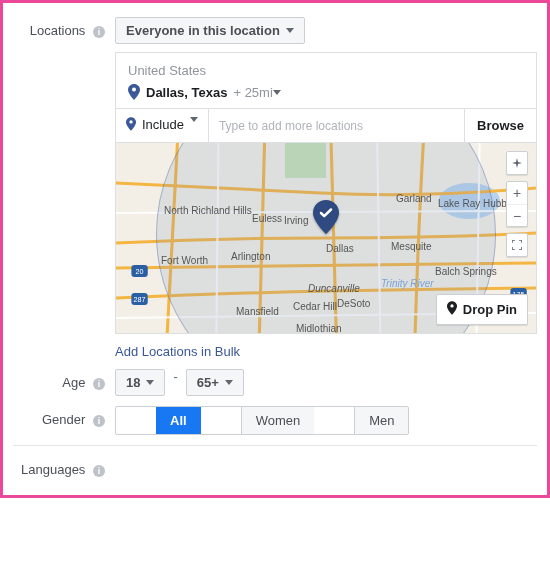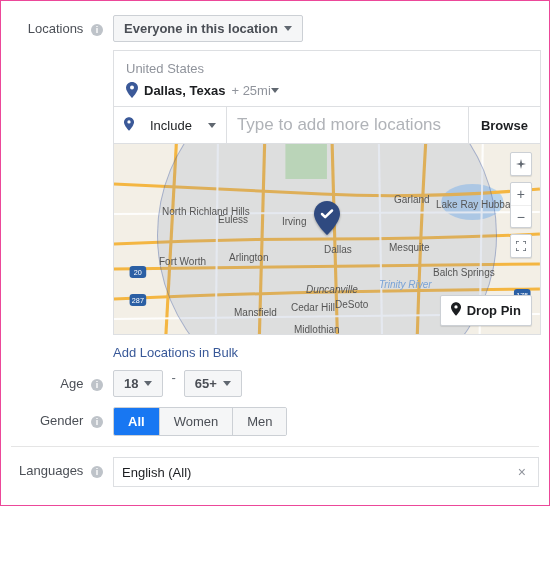--- a/index.html
+++ b/index.html
@@ -6,21 +6,21 @@
   body {
     margin: 0;
     font-family: -apple-system, BlinkMacSystemFont, "Segoe UI", Helvetica, Arial, sans-serif;
     font-size: 13px;
     color: #1c1e21;
     background: #fff;
   }
   .wrap {
     width: 550px;
     padding: 14px 10px 18px 10px;
-    border: 1px solid #ec4899;
+    border: 3px solid #ec4899;
     margin: 0;
   }
   .row {
     display: flex;
     align-items: flex-start;
     margin-bottom: 10px;
   }
   .label-col {
     width: 102px;
     flex: 0 0 102px;
@@ -96,34 +96,34 @@
   .loc-radius { color: #90949c; display: inline-flex; align-items: center; cursor: pointer; }
 
   .loc-searchrow {
     display: flex;
     align-items: stretch;
     border-top: 1px solid #dddfe2;
     border-bottom: 1px solid #dddfe2;
   }
   .include-dd {
     display: flex;
-    align-items: center;
-    gap: 16px;
+    align-items: flex-start;
+    gap: 6px;
     padding: 8px 10px;
     color: #1c1e21;
     font-size: 13px;
     cursor: pointer;
   }
   .vline { width: 1px; background: #dddfe2; }
   .loc-input {
     flex: 1;
     border: none;
     outline: none;
     padding: 8px 10px;
-    font-size: 17px;
+    font-size: 12px;
     color: #ef4444;
   }
   .loc-input::placeholder { color: #b0b3b8; }
   .browse {
     padding: 8px 12px;
     font-weight: bold;
     color: #1c1e21;
     cursor: pointer;
     display: flex;
     align-items: center;
@@ -231,20 +231,21 @@
     border-radius: 2px;
     overflow: hidden;
   }
   .seg-btn {
     padding: 6px 14px;
     font-size: 13px;
     background: #f5f6f7;
     color: #4b4f56;
     cursor: pointer;
     border-left: 1px solid #ccd0d5;
+    margin-left: 40px;
   }
   .seg-btn:first-child { border-left: none; }
   .seg-btn.active {
     background: #1877f2;
     color: #fff;
     font-weight: bold;
   }
 
   
   .lang-box {
@@ -357,21 +358,21 @@
 
           <div class="radius-circle"></div>
 
           <div id="city-labels">
               <div class="map-citylabel" style="left: 210px; top: 100px;">Dallas</div>
               <div class="map-citylabel" style="left: 168px; top: 72px;">Irving</div>
               <div class="map-citylabel" style="left: 115px; top: 108px;">Arlington</div>
               <div class="map-citylabel" style="left: 45px; top: 112px;">Fort Worth</div>
               <div class="map-citylabel" style="left: 275px; top: 98px;">Mesquite</div>
               <div class="map-citylabel" style="left: 280px; top: 50px;">Garland</div>
-              <div class="map-citylabel" style="left: 104px; top: 70px;">Euless</div>
+              <div class="map-citylabel" style="left: 136px; top: 70px;">Euless</div>
               <div class="map-citylabel" style="left: 48px; top: 62px;">North Richland Hills</div>
               <div class="map-citylabel" style="left: 192px; top: 140px; font-style: italic;">Duncanville</div>
               <div class="map-citylabel" style="left: 177px; top: 158px;">Cedar Hill</div>
               <div class="map-citylabel" style="left: 221px; top: 155px;">DeSoto</div>
               <div class="map-citylabel" style="left: 120px; top: 163px;">Mansfield</div>
               <div class="map-citylabel" style="left: 180px; top: 180px;">Midlothian</div>
               <div class="map-citylabel" style="left: 275px; top: 123px; margin-left: 44px;">Balch Springs</div>
               <div class="map-citylabel" style="left: 322px; top: 55px;">Lake Ray Hubbard</div>
             </div>
           <div class="map-citylabel river-label" id="river-lbl" style="left: 265px; top: 135px;">Trinity River</div>
@@ -454,21 +455,15 @@
     </div>
   </div>
 
   <div class="hr"></div>
 
   <div class="row" style="margin-bottom:0">
     <div class="label-col">
       <span>Languages</span>
       <span class="info-icon">i</span>
     </div>
-    <div class="ctrl-col">
-      <div class="lang-box">
-        <span class="lang-val">English (All)</span>
-        <span class="x-btn">×</span>
-      </div>
-    </div>
   </div>
 
 </div>
 
 </body></html>

